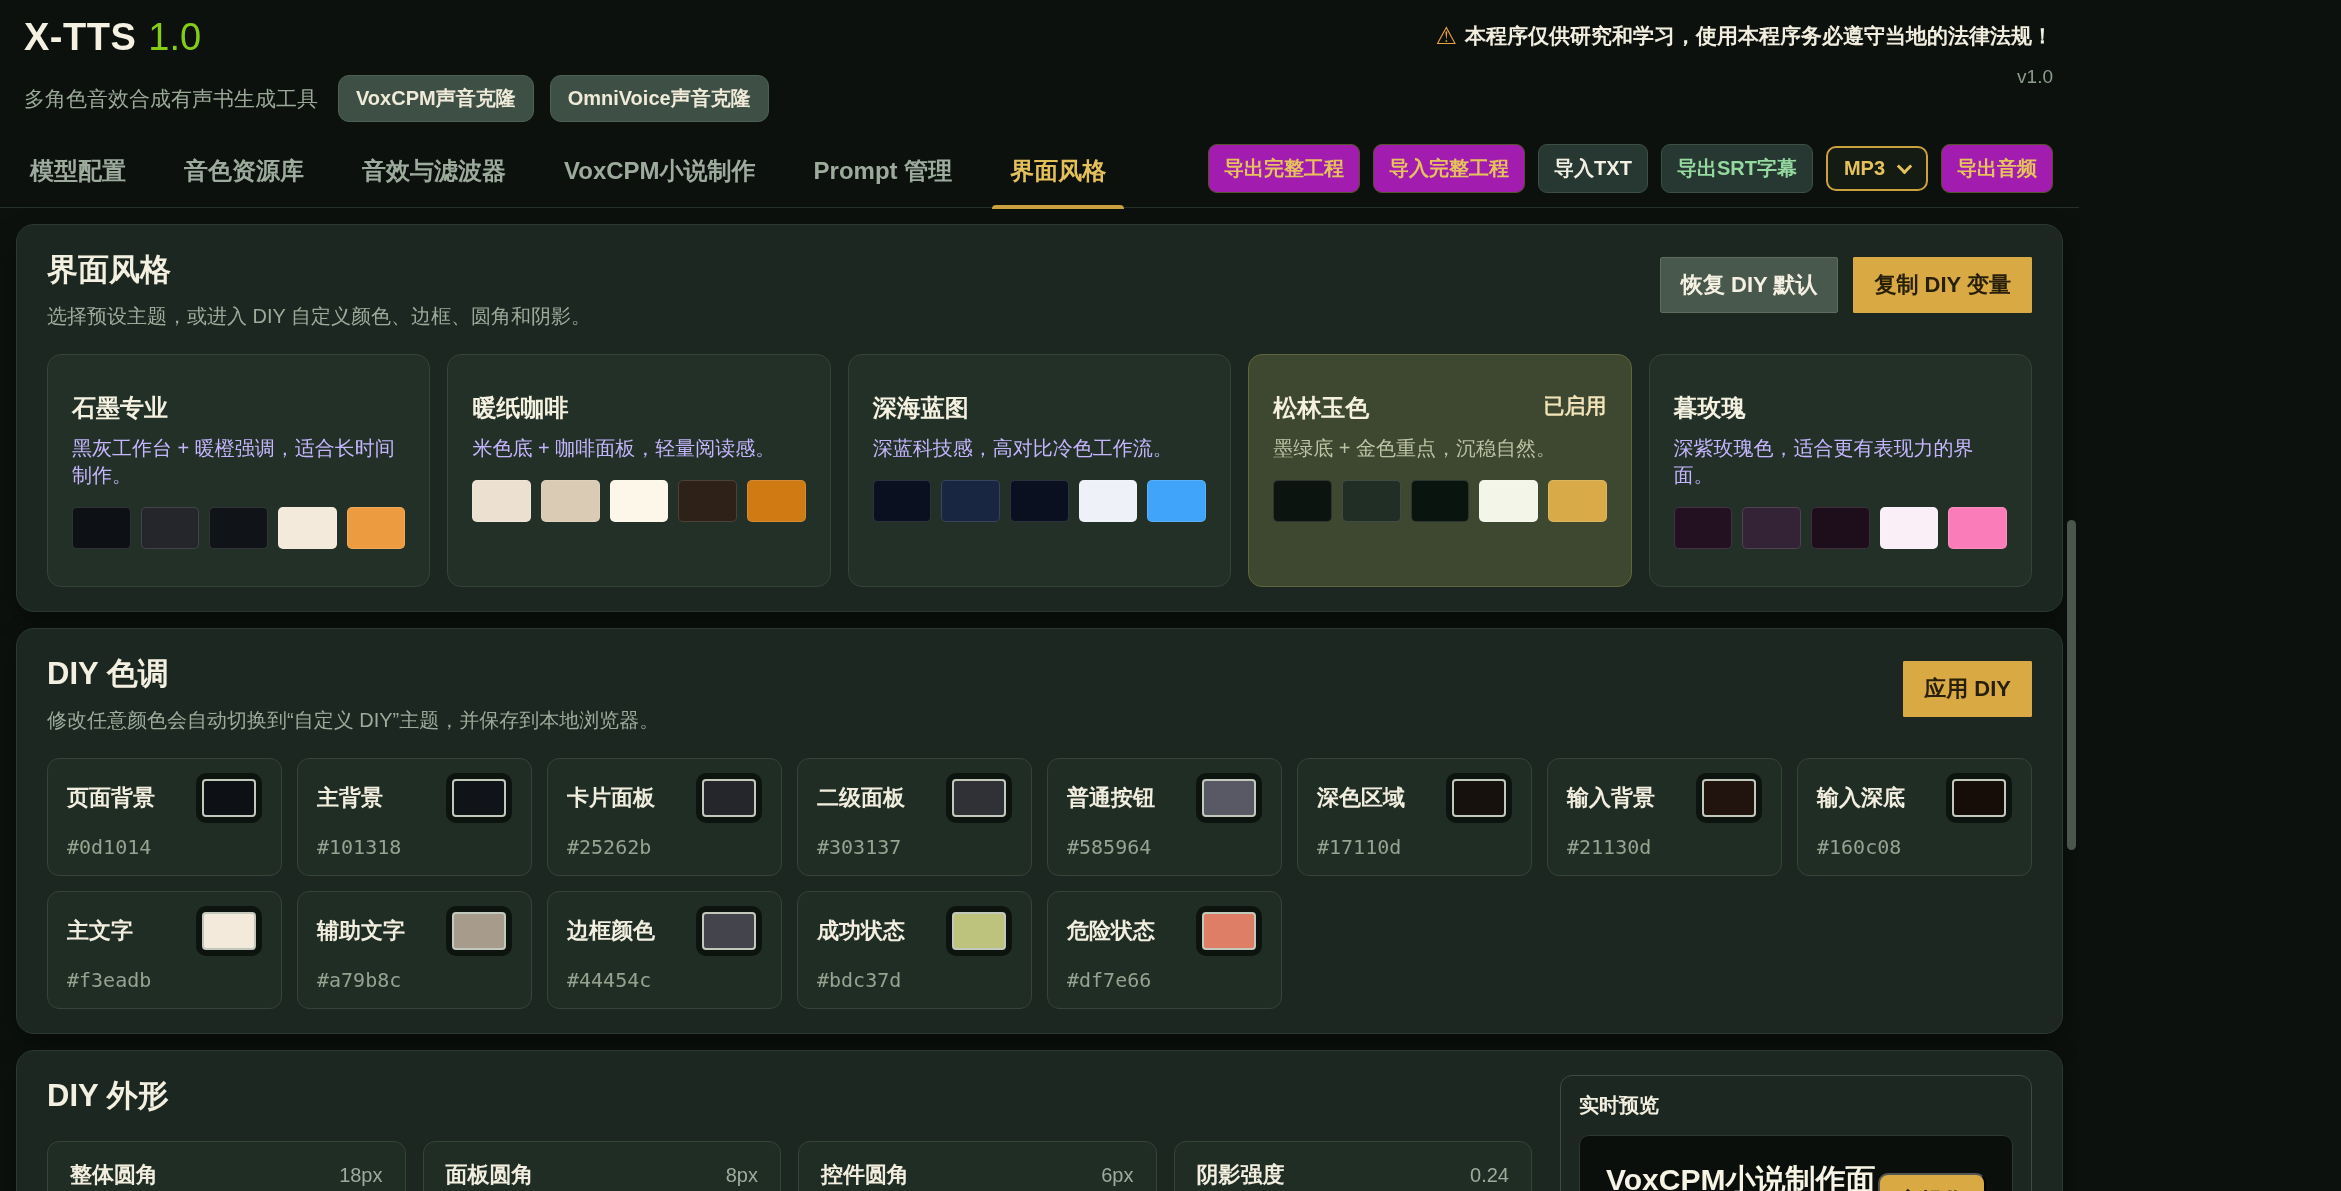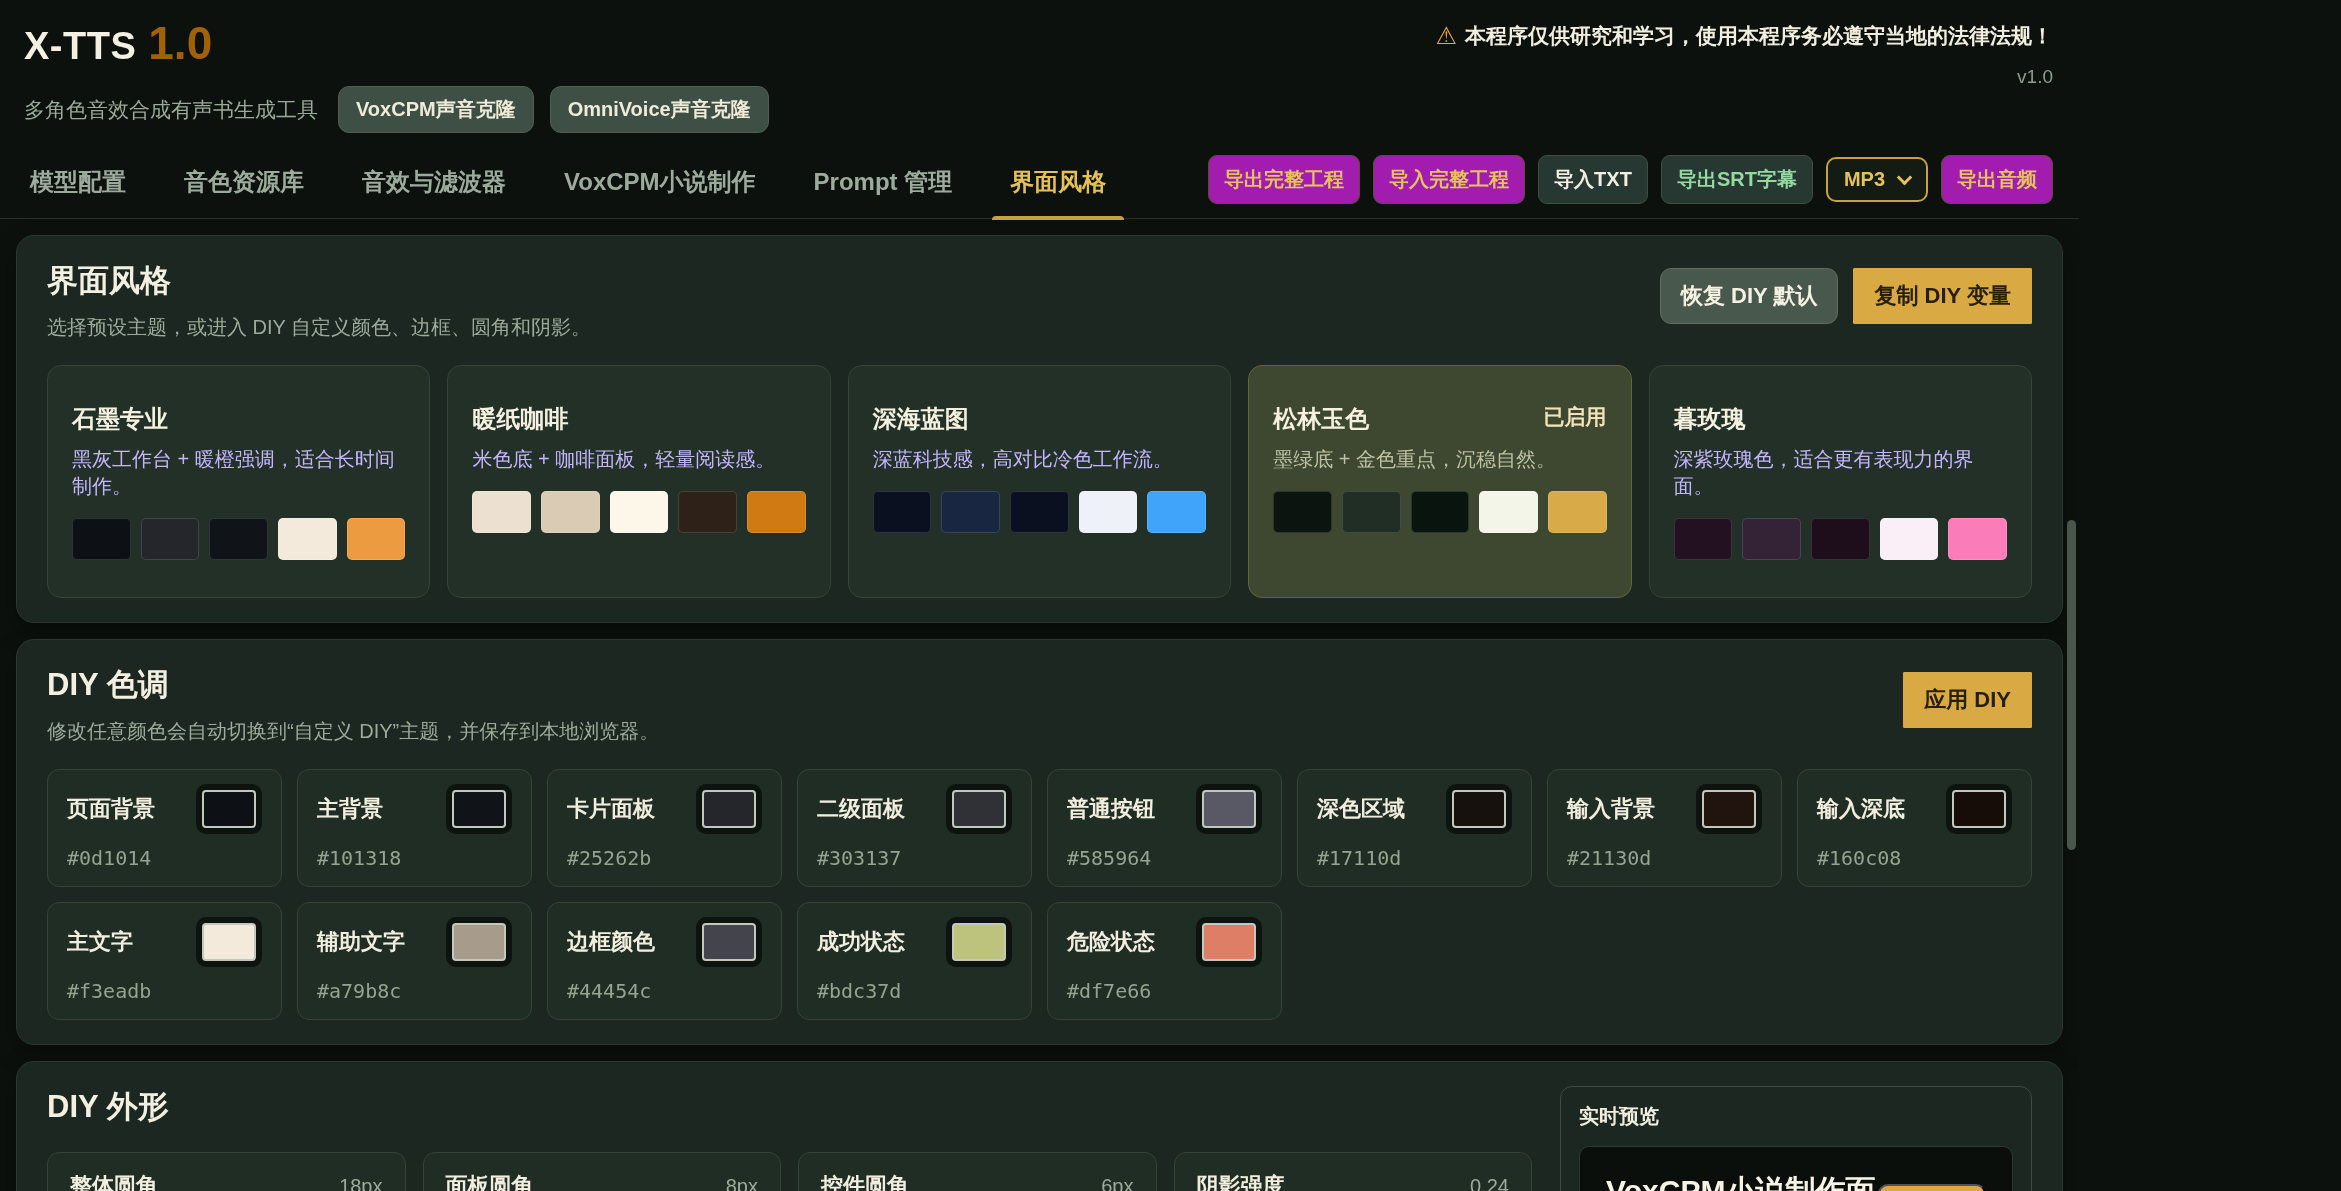--- a/index.html
+++ b/index.html
@@ -7,21 +7,21 @@
   body {
     width:2341px; height:1191px; overflow:hidden; position:relative;
     font-family:"Liberation Sans", sans-serif; color:#f2eedf;
   }
   .page { width:2079px; height:1191px; overflow:hidden; position:relative; }
 
   
   .header { display:flex; justify-content:space-between; padding:16px 26px 0 24px; }
   .title-row { display:flex; align-items:baseline; gap:12px; }
   .app-title { font-size:38px; font-weight:bold; color:#f4f0e2; letter-spacing:.5px; }
-  .app-version { font-size:46px; font-weight:bold; color:#a16207; }
+  .app-version { font-size:38px; font-weight:normal; color:#84cc16; }
   .sub-row { display:flex; align-items:center; gap:20px; margin-top:16px; }
   .app-subtitle { font-size:21px; color:#9aa998; }
   .pill-badge {
     background:#3e5045; border:1px solid #4d6053; color:#f0ead9;
     font-size:20px; font-weight:bold; padding:9px 17px; border-radius:11px; cursor:pointer;
   }
   .header-right { text-align:right; padding-top:6px; }
   .warning-row { display:flex; align-items:center; gap:8px; justify-content:flex-end; }
   .warning-icon { color:#e8a33d; font-size:24px; line-height:1; }
   .warning-text { font-size:21px; font-weight:bold; color:#f2eedf; }
@@ -49,21 +49,21 @@
 
   
   .panel {
     margin:16px 16px 0 16px; background:#1b2720; border:1px solid #2b392f;
     border-radius:18px; padding:24px 30px; box-shadow:0 10px 26px rgba(0,0,0,.30);
   }
   .panel-head { display:flex; justify-content:space-between; align-items:flex-start; }
   .panel-title { font-size:31px; font-weight:bold; color:#f3efe1; }
   .panel-sub { margin-top:12px; font-size:20px; color:#9cab9b; }
   .head-btns { display:flex; gap:15px; margin-top:8px; }
-  .btn-gray { background:#49584c; border:1px solid #5d6c5f; color:#f4f0e2; font-size:22px; font-weight:bold; padding:12px 20px; border-radius:11px; cursor:pointer; white-space:nowrap; }
+  .btn-gray { background:#49584c; border:1px solid #5d6c5f; color:#f4f0e2; font-size:22px; font-weight:bold; padding:12px 20px; border-radius:2px; cursor:pointer; white-space:nowrap; }
   .btn-gold { background:#d9a943; border:1px solid #d9a943; color:#271f08; font-size:22px; font-weight:bold; padding:12px 20px; border-radius:1px; cursor:pointer; white-space:nowrap; }
 
   
   .theme-grid { margin-top:24px; display:grid; grid-template-columns:repeat(5,1fr); gap:17px; }
   .theme-card { background:#223027; border:1px solid #344439; border-radius:14px; padding:37px 24px; cursor:pointer; }
   .theme-card.active { background:#3e472f; border-color:#60663c; }
   .tc-head { display:flex; justify-content:space-between; align-items:flex-start; }
   .tc-name { font-size:24px; font-weight:bold; color:#f5f1e0; }
   .tc-badge { font-size:21px; font-weight:bold; color:#f0e4b8;text-align:right; }
   .tc-desc { margin-top:11px; font-size:20px; color:#c4b5fd; }

